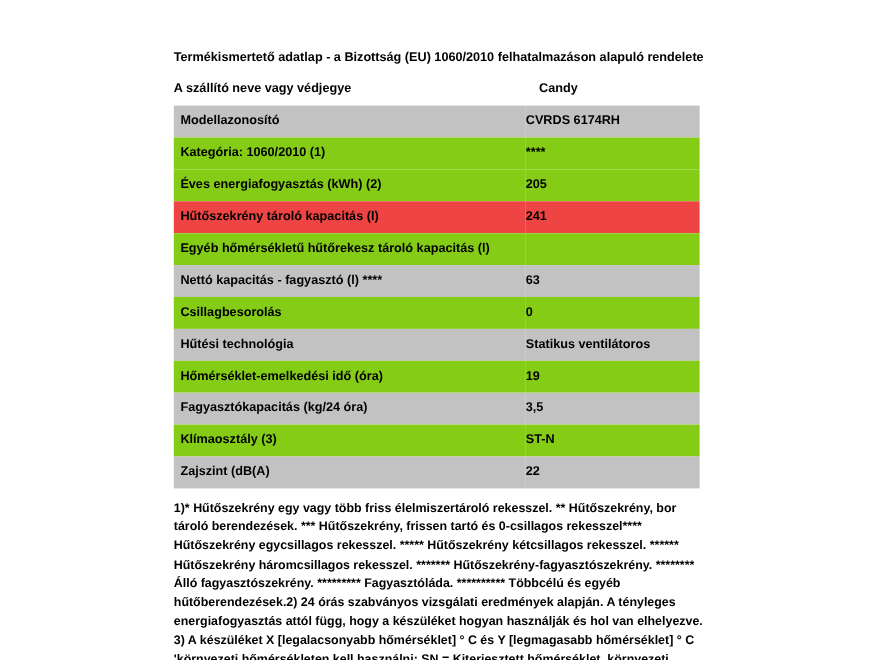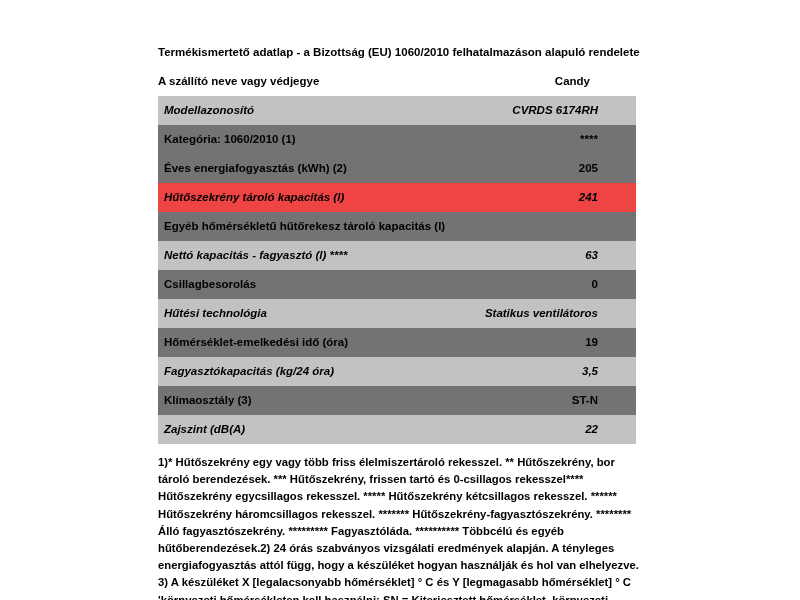--- a/index.html
+++ b/index.html
@@ -45,44 +45,42 @@
   .spec-table {
     width: 478px;
     border-collapse: collapse;
     table-layout: fixed;
   }
   .spec-table tr {
     height: 29px;
   }
   .spec-table tr.band {
     background: #c2c2c2;
-    font-style: italic;
   }
   .spec-table tr.plain {
-    background: #737373;
+    background: #84cc16;
   }
   .spec-table td {
     padding: 0;
     font-size: 11.5px;
     font-weight: bold;
     line-height: 29px;
     vertical-align: middle;
     white-space: nowrap;
     overflow: visible;
   }
   .spec-table td.cell-label {
     width: 320px;
     text-align: left;
     padding-left: 6px;
     box-sizing: border-box;
   }
   .spec-table td.cell-value {
     width: 158px;
-    text-align: right;
-    padding-right: 38px;
+    text-align: left;
     box-sizing: border-box;
   }
 
   
   .spec-table td.cell-value .vtext {
     display: inline-block;
   }
 
   
   #footnotes {
@@ -103,21 +101,21 @@
 <body style="background: rgb(255, 255, 255); color: rgb(0, 0, 0);">
 
 <div id="sheet">
 
   <div class="intro-row">
     <span class="label">Termékismertető adatlap - a Bizottság (EU) 1060/2010 felhatalmazáson alapuló rendelete</span>
   </div>
 
   <div class="intro-row">
     <span class="label">A szállító neve vagy védjegye</span>
-    <span style="position:absolute; left:312px; width:158px; text-align:right; padding-right:38px; box-sizing:border-box;">Candy</span>
+    <span style="position:absolute; left:332px; width:158px; text-align:left; padding-right:38px; box-sizing:border-box;">Candy</span>
   </div>
 
   <table class="spec-table">
     <tbody>
         <tr class="band" style="background: rgb(194, 194, 194);">
           <td class="cell-label">Modellazonosító</td>
           <td class="cell-value"><span class="vtext">CVRDS 6174RH</span></td>
         </tr>
         <tr class="plain">
           <td class="cell-label">Kategória: 1060/2010 (1)</td>

